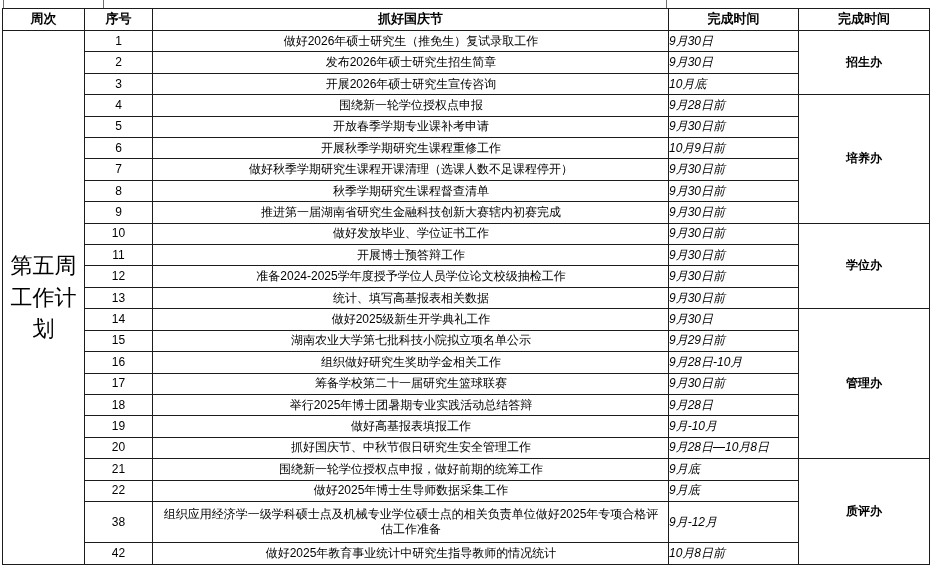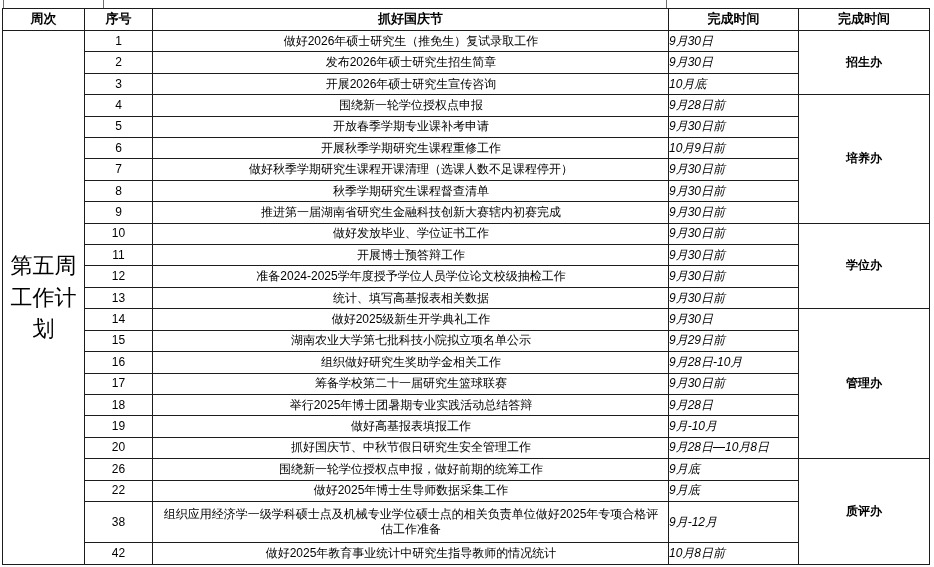--- a/index.html
+++ b/index.html
@@ -151,21 +151,21 @@
         <td class="cell-no">19</td>
         <td class="cell-task">做好高基报表填报工作</td>
         <td class="cell-time">9月-10月</td>
       </tr>
       <tr>
         <td class="cell-no">20</td>
         <td class="cell-task">抓好国庆节、中秋节假日研究生安全管理工作</td>
         <td class="cell-time">9月28日—10月8日</td>
       </tr>
       <tr>
-        <td class="cell-no">26</td>
+        <td class="cell-no">21</td>
         <td class="cell-task">围绕新一轮学位授权点申报，做好前期的统筹工作</td>
         <td class="cell-time">9月底</td>
         <td class="cell-dept" rowspan="4">质评办</td>
       </tr>
       <tr>
         <td class="cell-no">22</td>
         <td class="cell-task">做好2025年博士生导师数据采集工作</td>
         <td class="cell-time">9月底</td>
       </tr>
       <tr>

